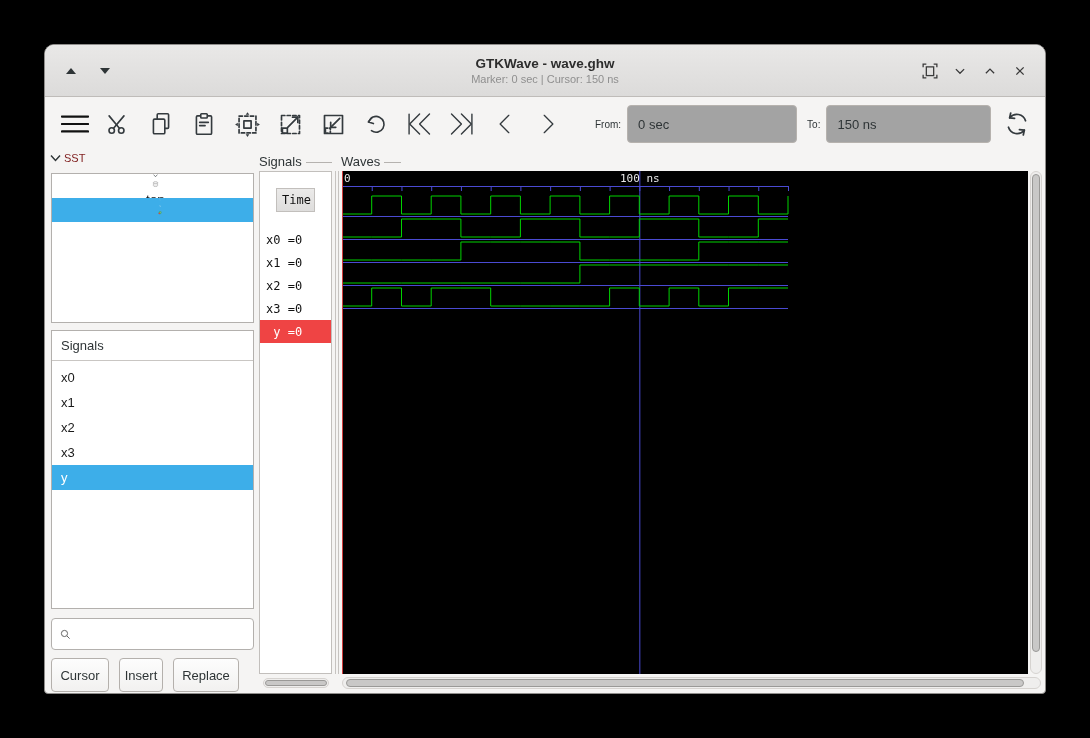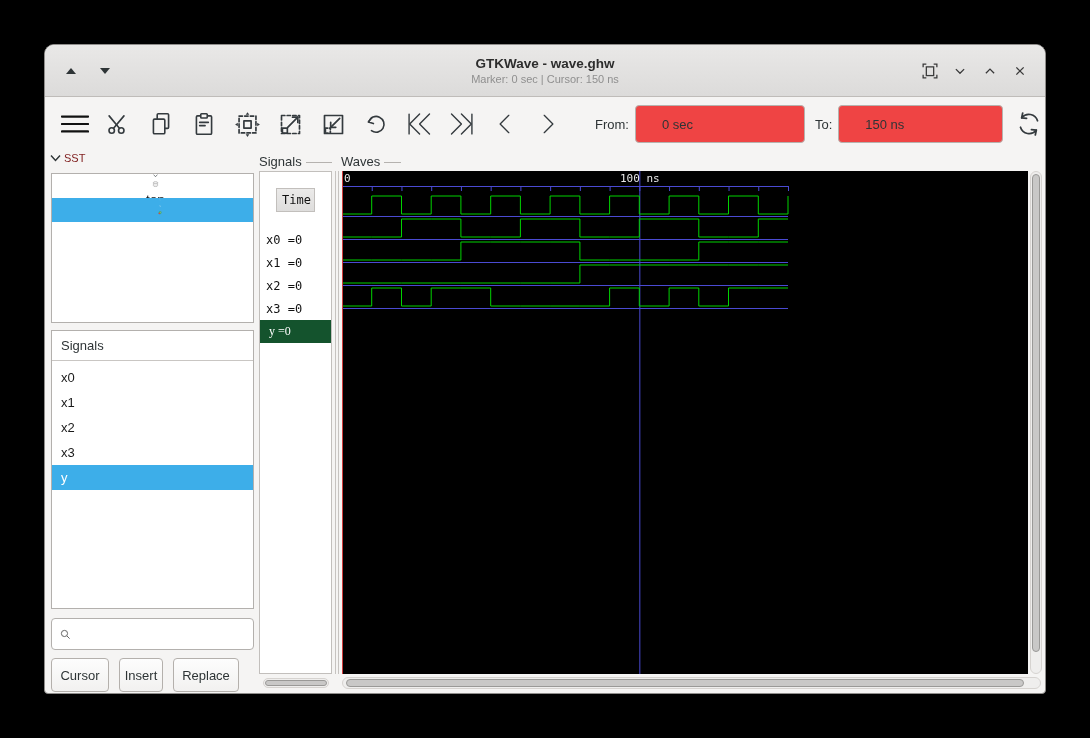--- a/index.html
+++ b/index.html
@@ -22,23 +22,23 @@
   .hb-sub { font-size:11px; color:#8f8f8f; margin-top:2px; }
   .hb-right { margin-left:auto; display:flex; gap:8px; margin-right:14px; align-items:center; }
   .hb-ic { width:22px; height:22px; display:flex; align-items:center; justify-content:center; background:transparent; border:none; }
   .hb-ic svg { stroke:#3a3a3a; fill:none; stroke-width:1.4; }
 
   
   .toolbar { height:54px; display:flex; align-items:center; padding-left:16px; background:#f5f4f3; }
   .tb-ic { width:28px; height:28px; margin-right:15px; display:flex; align-items:center; justify-content:center;
            background:transparent; border:none; flex:0 0 auto; }
   .tb-ic svg { stroke:#343a3e; fill:none; stroke-width:1.5; stroke-linecap:round; stroke-linejoin:round; }
-  .tb-label { font-size:13px; color:#2e3436; margin:0 6px 0 10px; flex:0 0 auto; }
-  .tb-input { height:38px; border:1px solid #b6b2ae; border-radius:4px; background:#ef4444;
-              font-size:13px; color:#2e3436; padding:0 26px; flex:0 0 auto; }
+  .tb-label { font-size:10px; color:#2e3436; margin:0 6px 0 10px; flex:0 0 auto; }
+  .tb-input { height:38px; border:1px solid #b6b2ae; border-radius:4px; background:#a3a3a3;
+              font-size:13px; color:#2e3436; padding:0 10px; flex:0 0 auto; }
   #from-input { width:170px; } #to-input { width:165px; }
 
   
   .content { position:relative; height:546px; }
 
   .panel-box { position:absolute; background:#fff; border:1px solid #b3b0ad; }
 
   .sst-label { position:absolute; left:5px; top:1px; font-size:11px; color:#7f1d1d;
                display:flex; align-items:center; gap:3px; }
   .chev { stroke:#2e3436; fill:none; stroke-width:1.4; }
@@ -322,21 +322,21 @@
     <div class="legend" id="values-legend">
       <span>Signals</span>
         <span class="line"></span>
     </div>
     <div class="panel-box" id="values-box">
       <div class="time-header">Time</div>
       <div class="val-row">x0 =0</div>
       <div class="val-row">x1 =0</div>
       <div class="val-row">x2 =0</div>
       <div class="val-row">x3 =0</div>
-      <div class="val-row selected" id="val-sel-row" style="background: #14532d; font-family: Liberation Serif, serif;"> y =0</div>
+      <div class="val-row selected" id="val-sel-row" style="background: #ef4444;"> y =0</div>
     </div>
     <div class="hscroll" id="values-hscroll">
       <div class="hthumb" id="values-hthumb"></div>
     </div>
 
     <div class="splitter"></div>
 
     <div class="legend" id="waves-legend">
       <span>Waves</span>
         <span class="line"></span>

